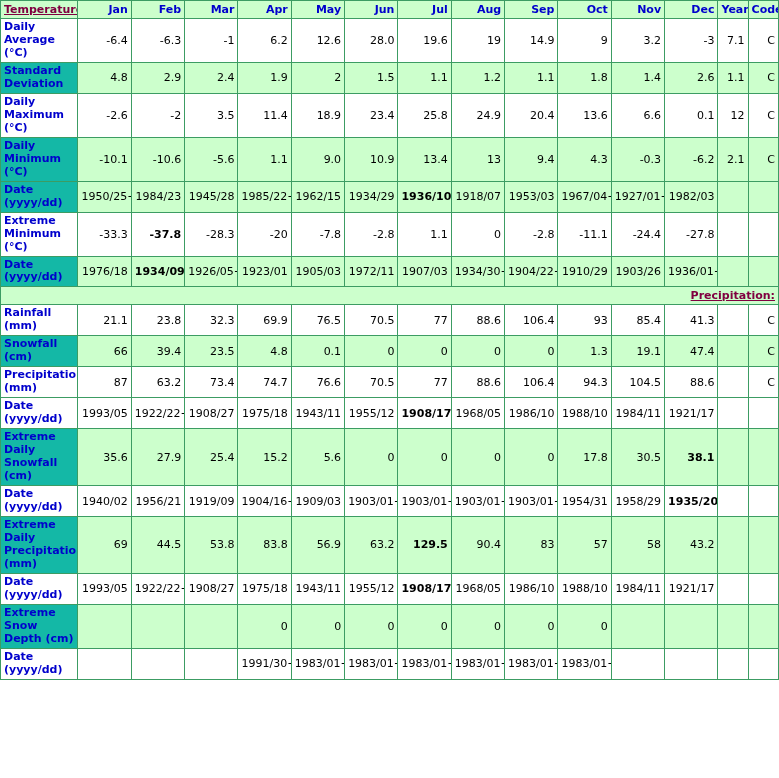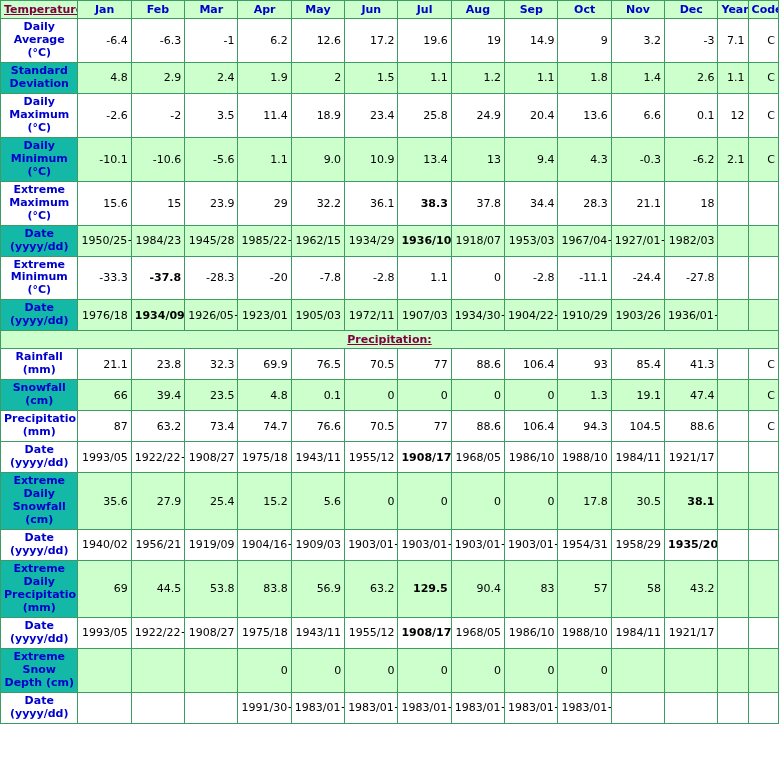--- a/index.html
+++ b/index.html
@@ -30,46 +30,46 @@
   col.c-label { width: 77px; }
   col.c-month { width: 53px; }
   col.c-year  { width: 30px; }
   col.c-code  { width: 30px; }
 
   
   tr.header-row td {
     background: #ccffcc;
     color: #0000cc;
     font-weight: bold;
-    text-align: center;
+    text-align: right;
     font-size: 11.5px;
     padding-top: 2px;
     padding-bottom: 2px;
   }
   tr.header-row td.section-head {
     color: #800040;
     text-align: left;
     text-decoration: underline;
     font-weight: bold;
   }
   
   tr.section-row td {
     background: #ccffcc;
     color: #800040;
     font-weight: bold;
     text-decoration: underline;
-    text-align: center;
+    text-align: right;
     border-top: 2px solid #2e8b57;
     padding: 2px 3px;
   }
   
   td.rowlabel {
     color: #0000cc;
     font-weight: bold;
-    text-align: center;
+    text-align: left;
     line-height: 1.18;
   }
   td.val {
     text-align: right;
     font-family: "DejaVu Sans", "Liberation Sans", sans-serif;
     font-size: 11.5px;
     color: #000000;
   }
   td.val.bold { font-weight: bold; }
   
@@ -117,21 +117,21 @@
         <td>Year</td>
         <td>Code</td>
       </tr>
       <tr class="white">
         <td class="rowlabel">Daily Average (°C)</td>
         <td class="val">-6.4</td>
         <td class="val">-6.3</td>
         <td class="val">-1</td>
         <td class="val">6.2</td>
         <td class="val">12.6</td>
-        <td class="val">17.2</td>
+        <td class="val">28.0</td>
         <td class="val">19.6</td>
         <td class="val">19</td>
         <td class="val">14.9</td>
         <td class="val">9</td>
         <td class="val">3.2</td>
         <td class="val">-3</td>
         <td class="val">7.1</td>
         <td class="val">C</td>
       </tr>
       <tr class="green">
@@ -178,37 +178,20 @@
         <td class="val">10.9</td>
         <td class="val">13.4</td>
         <td class="val">13</td>
         <td class="val">9.4</td>
         <td class="val">4.3</td>
         <td class="val">-0.3</td>
         <td class="val">-6.2</td>
         <td class="val">2.1</td>
         <td class="val">C</td>
       </tr>
-      <tr class="white">
-        <td class="rowlabel">Extreme Maximum (°C)</td>
-        <td class="val">15.6</td>
-        <td class="val">15</td>
-        <td class="val">23.9</td>
-        <td class="val">29</td>
-        <td class="val">32.2</td>
-        <td class="val">36.1</td>
-        <td class="val bold">38.3</td>
-        <td class="val">37.8</td>
-        <td class="val">34.4</td>
-        <td class="val">28.3</td>
-        <td class="val">21.1</td>
-        <td class="val">18</td>
-        <td class="val"></td>
-        <td class="val"></td>
-      </tr>
       <tr class="green">
         <td class="rowlabel">Date (yyyy/dd)</td>
         <td class="val">1950/25+</td>
         <td class="val">1984/23</td>
         <td class="val">1945/28</td>
         <td class="val">1985/22+</td>
         <td class="val">1962/15</td>
         <td class="val">1934/29</td>
         <td class="val bold">1936/10</td>
         <td class="val">1918/07</td>

